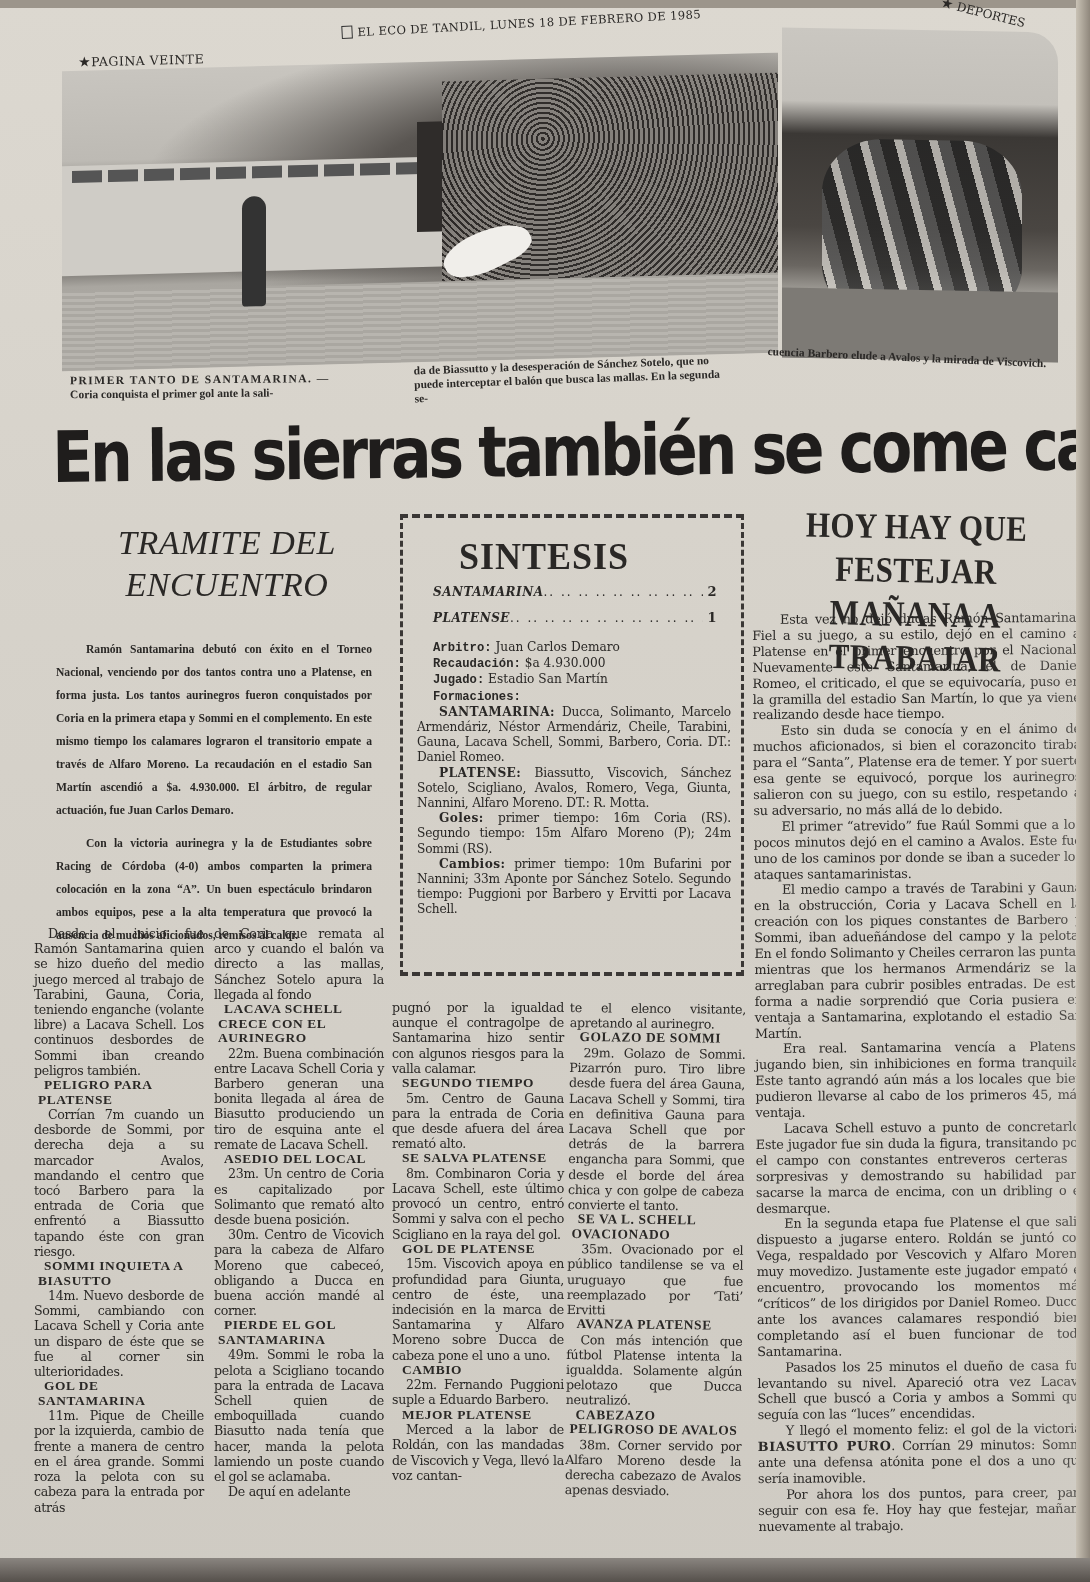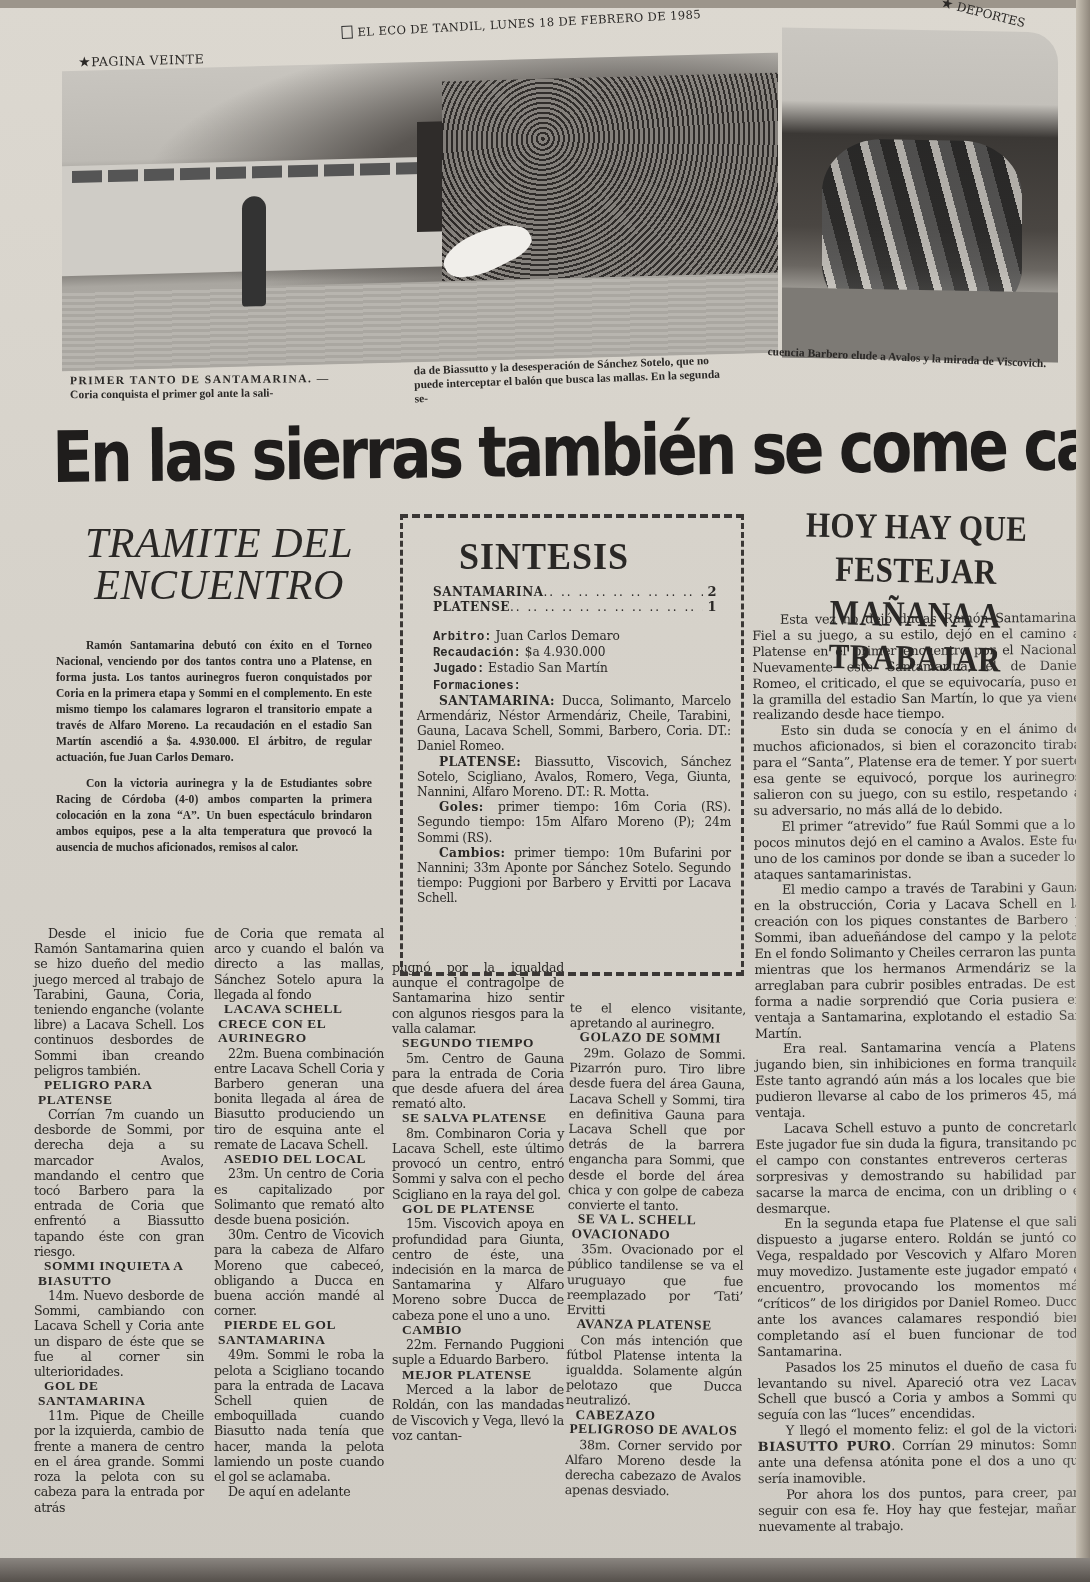--- a/index.html
+++ b/index.html
@@ -73,49 +73,49 @@
   .cap-2 { left: 414px; top: 358px; width: 310px; transform: rotate(-2deg); }
   .cap-3 { left: 768px; top: 344px; width: 300px; transform: rotate(2.5deg); transform-origin: left top; }
   .cap-1 .lead { letter-spacing: 1.5px; }
   .headline {
     position: absolute; left: 52px; top: 416px; width: 1030px; height: 80px;
     font-family: "DejaVu Sans", sans-serif; font-weight: bold;
     font-size: 60px; letter-spacing: -3.3px; color: #1f1d1c;
     transform: scaleY(1.18) rotate(-0.6deg); transform-origin: left top; white-space: nowrap;
   }
   .tramite-title {
-    position: absolute; left: 54px; top: 522px; width: 330px;
-    font-family: "Liberation Serif", serif; font-style: italic; font-size: 42px; line-height: 42px;
+    position: absolute; left: 62px; top: 522px; width: 330px;
+    font-family: "Liberation Serif", serif; font-style: italic; font-size: 34px; line-height: 42px;
     text-align: center; letter-spacing: 0.5px; color: #2a2826; font-weight: normal;
   }
   .intro-text {
     position: absolute; left: 56px; top: 638px; width: 316px;
-    font-size: 11.6px; line-height: 16px; font-weight: bold; text-align: justify;
+    font-size: 11.6px; line-height: 23px; font-weight: bold; text-align: justify;
     font-family: "Liberation Serif", serif;
   }
   .intro-text p { text-indent: 30px; margin-bottom: 10px; }
   .sub-col {
     position: absolute; font-size: 12.6px; line-height: 15.2px; text-align: justify;
     font-family: "DejaVu Serif", serif; letter-spacing: -0.3px;
   }
   .sub-col p { text-indent: 14px; }
   .sub-col .sh { font-family: "Liberation Serif", serif; font-weight: bold; font-size: 13.4px; letter-spacing: 0.6px; text-indent: 6px; line-height: 14.5px; text-align: left; padding-left: 4px; }
   .c1 { left: 34px; top: 926px; width: 170px; }
   .c2 { left: 214px; top: 926px; width: 170px; }
-  .c3 { left: 392px; top: 960px; width: 172px; }
+  .c3 { left: 392px; top: 1000px; width: 172px; }
   .c4 { left: 570px; top: 1000px; width: 176px; transform: rotate(0.6deg); transform-origin: left top; }
   .sintesis {
     position: absolute; left: 400px; top: 514px; width: 344px; height: 462px;
     border-top: 4px dashed #3a3735; border-left: 3px dashed #3a3735; border-right: 3px dashed #3a3735; border-bottom: 4px dashed #3a3735;
     padding: 18px 10px 0 14px;
     font-family: "DejaVu Serif", serif; font-size: 12.2px; line-height: 15.2px;
   }
   .sintesis h2 { font-family: "Liberation Serif", serif; font-size: 36px; font-weight: bold; text-align: center; letter-spacing: 1px; margin-left: -60px; line-height: 40px; transform: scaleY(1.05); }
   .score-row { display: flex; font-weight: bold; font-size: 12px; line-height: 12px; letter-spacing: 0.5px; padding-left: 16px; width: 300px; }
-  .score-row .team { white-space: nowrap; }
+  .score-row .team { white-space: nowrap; font-style: italic; }
   .score-row .dots { flex: 1; overflow: hidden; white-space: nowrap; letter-spacing: 2px; font-weight: normal; }
   .score-row .score { width: 14px; text-align: right; font-size: 13px; }
   .meta { padding-left: 16px; margin-top: 16px; }
   .meta .k { font-weight: bold; font-family: Liberation Mono, monospace; }
   .sint-p { text-indent: 22px; text-align: justify; margin-top: 0; letter-spacing: -0.2px; }
   .sint-p .k { font-weight: bold; letter-spacing: 0.4px; }
   .right-head {
     position: absolute; left: 752px; top: 502px; width: 330px;
     font-family: "Liberation Serif", serif; font-weight: bold; font-size: 31px; line-height: 38px;
     text-align: center; letter-spacing: 0.4px; transform: scaleY(1.15) rotate(1deg); transform-origin: left top;
@@ -229,21 +229,21 @@
     <p>38m. Corner servido por Alfaro Moreno desde la derecha cabezazo de Avalos apenas desviado.</p>
   </div>
 
   <div class="sintesis">
     <h2>SINTESIS</h2>
     <div class="score-row" style="margin-top:10px">
       <span class="team">SANTAMARINA</span>
       <span class="dots">.. .. .. .. .. .. .. .. .. .. .. ..</span>
       <span class="score">2</span>
     </div>
-    <div class="score-row" style="margin-top:3px">
+    <div class="score-row" style="margin-top:14px">
       <span class="team">PLATENSE</span>
       <span class="dots">.. .. .. .. .. .. .. .. .. .. .. ..</span>
       <span class="score">1</span>
     </div>
     <div class="meta">
       <div><span class="k">Arbitro:</span> <span>Juan Carlos Demaro</span></div>
       <div><span class="k">Recaudación:</span> <span>$a 4.930.000</span></div>
       <div><span class="k">Jugado:</span> <span>Estadio San Martín</span></div>
       <div><span class="k">Formaciones:</span></div>
     </div>

